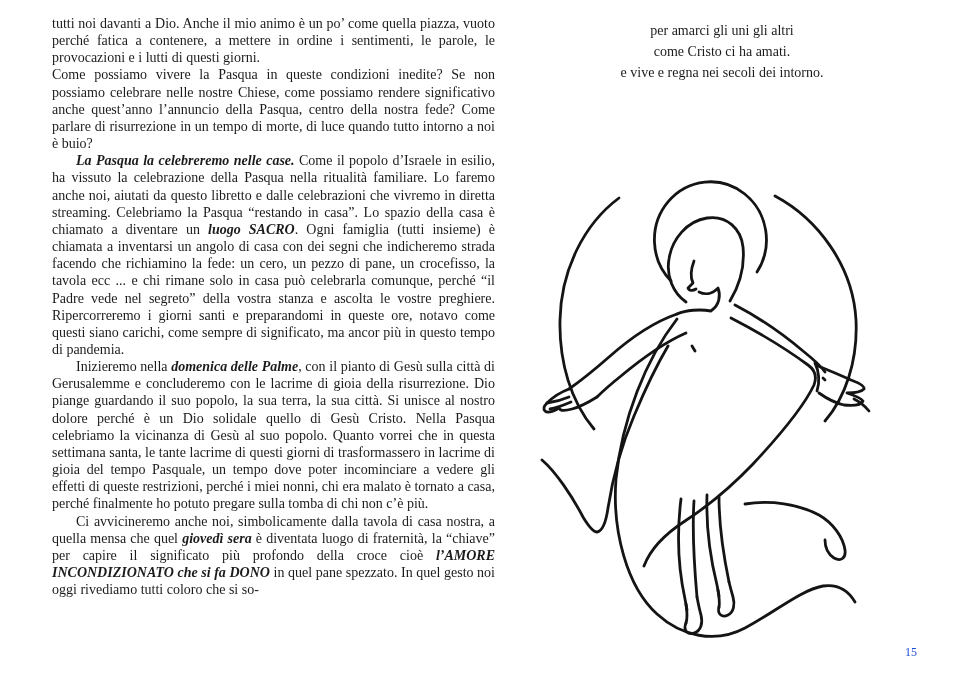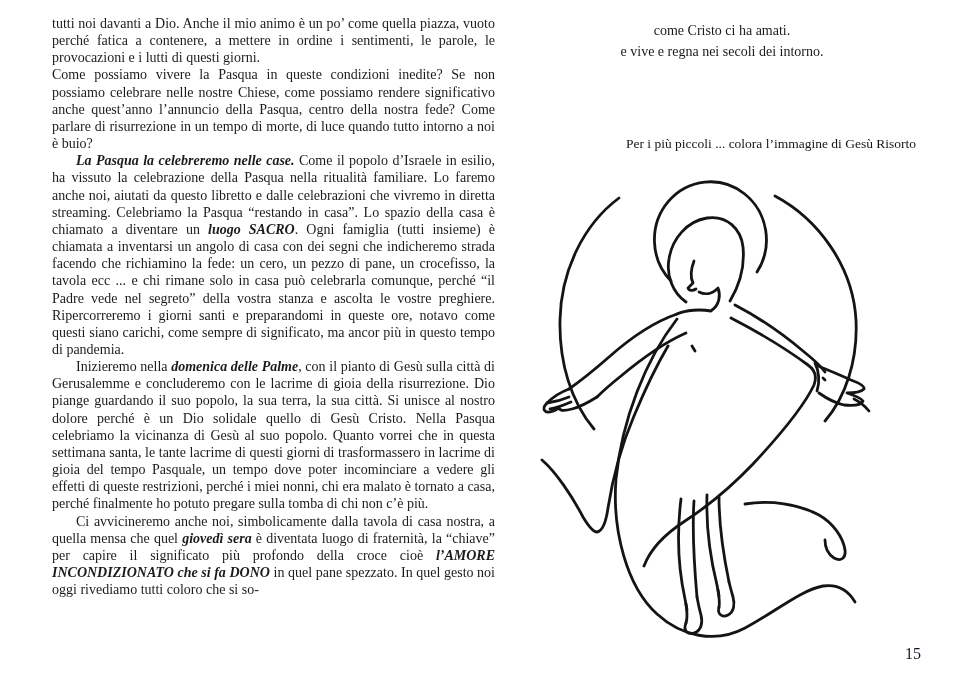--- a/index.html
+++ b/index.html
@@ -28,41 +28,41 @@
   
   .caption{
     position:absolute;left:771px;top:136px;transform:translateX(-50%);
     font-size:13.5px;white-space:nowrap;color:#161616;
   }
   
   .art{position:absolute;left:534px;top:158px;width:420px;height:500px;}
   .art svg{width:100%;height:100%;display:block;}
   .art path{fill:none;stroke:#141414;stroke-width:2.8;stroke-linecap:round;stroke-linejoin:round;}
   
-  .pageno{position:absolute;left:905px;top:645px;font-size:16px;color:#0f172a;}
+  .pageno{position:absolute;left:905px;top:645px;font-size:12px;color:#1d4ed8;}
 </style>
 </head>
 <body>
 
 <div class="page">
 
   <div class="left-col">
       <p class="para"><span>tutti noi davanti a Dio. Anche il mio animo è un po’ come quella piazza, vuoto perché fatica a contenere, a mettere in ordine i sentimenti, le parole, le provocazioni e i lutti di questi giorni.</span></p>
       <p class="para"><span>Come possiamo vivere la Pasqua in queste condizioni inedite? Se non possiamo celebrare nelle nostre Chiese, come possiamo rendere significativo anche quest’anno l’annuncio della Pasqua, centro della nostra fede? Come parlare di risurrezione in un tempo di morte, di luce quando tutto intorno a noi è buio?</span></p>
       <p class="para indent"><b>La Pasqua la celebreremo nelle case.</b><span> Come il popolo d’Israele in esilio, ha vissuto la celebrazione della Pasqua nella ritualità familiare. Lo faremo anche noi, aiutati da questo libretto e dalle celebrazioni che vivremo in diretta streaming. Celebriamo la Pasqua “restando in casa”. Lo spazio della casa è chiamato a diventare un </span><b>luogo SACRO</b><span>. Ogni famiglia (tutti insieme) è chiamata a inventarsi un angolo di casa con dei segni che indicheremo strada facendo che richiamino la fede: un cero, un pezzo di pane, un crocefisso, la tavola ecc ... e chi rimane solo in casa può celebrarla comunque, perché “il Padre vede nel segreto” della vostra stanza e ascolta le vostre preghiere. Ripercorreremo i giorni santi e preparandomi in queste ore, notavo come questi siano carichi, come sempre di significato, ma ancor più in questo tempo di pandemia.</span></p>
       <p class="para indent"><span>Inizieremo nella </span><b>domenica delle Palme</b><span>, con il pianto di Gesù sulla città di Gerusalemme e concluderemo con le lacrime di gioia della risurrezione. Dio piange guardando il suo popolo, la sua terra, la sua città. Si unisce al nostro dolore perché è un Dio solidale quello di Gesù Cristo. Nella Pasqua celebriamo la vicinanza di Gesù al suo popolo. Quanto vorrei che in questa settimana santa, le tante lacrime di questi giorni di trasformassero in lacrime di gioia del tempo Pasquale, un tempo dove poter incominciare a vedere gli effetti di queste restrizioni, perché i miei nonni, chi era malato è tornato a casa, perché finalmente ho potuto pregare sulla tomba di chi non c’è più.</span></p>
       <p class="para indent"><span>Ci avvicineremo anche noi, simbolicamente dalla tavola di casa nostra, a quella mensa che quel </span><b>giovedì sera</b><span> è diventata luogo di fraternità, la “chiave” per capire il significato più profondo della croce cioè </span><b>l’AMORE INCONDIZIONATO che si fa DONO</b><span> in quel pane spezzato. In quel gesto noi oggi rivediamo tutti coloro che si so-</span></p>
     </div>
 
   <div class="prayer">
+      <div class="prayer-line">per amarci gli uni gli altri</div>
       <div class="prayer-line">come Cristo ci ha amati.</div>
       <div class="prayer-line">e vive e regna nei secoli dei intorno.</div>
     </div>
 
-  <div class="caption">Per i più piccoli ... colora l’immagine di Gesù Risorto</div>
 
   <div class="art">
     <svg viewBox="0 0 420 500" xmlns="http://www.w3.org/2000/svg" aria-label="">
 
       <path d="M 137 123 A 56 58 0 1 1 223 114"></path>
 
       <path d="M 85 40 C 50 66 27 112 26 162 C 25 204 37 244 60 271"></path>
       <path d="M 241 38 C 284 61 319 108 322 162 C 324 203 311 240 291 263"></path>
 
       <path d="M 152 144 C 139 135 132 118 135 101 C 138 81 153 63 173 60 C 193 57 207 71 209 89 C 211 109 205 128 196 143"></path>

